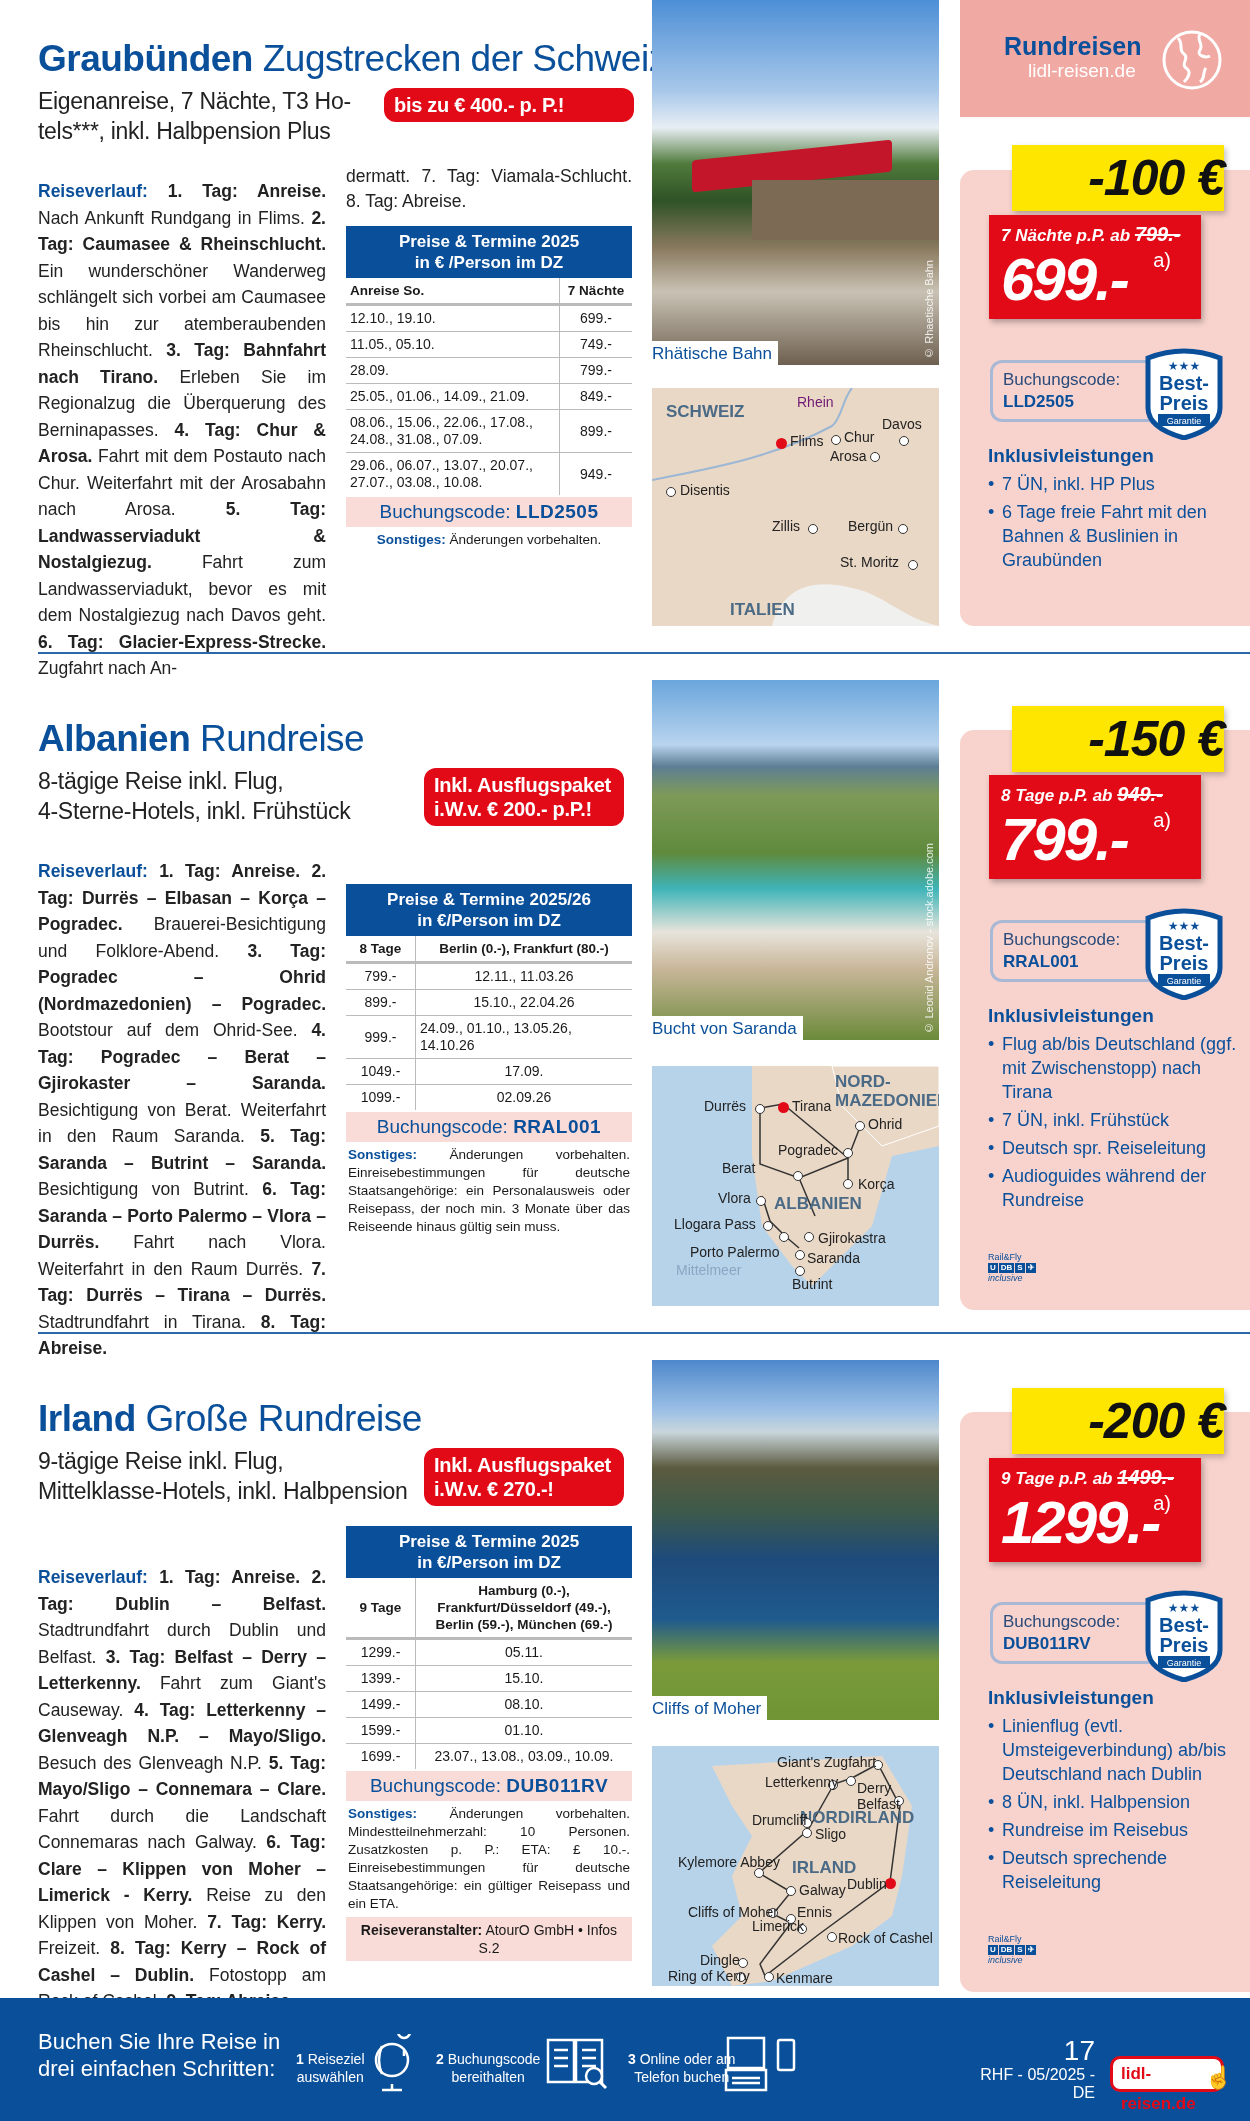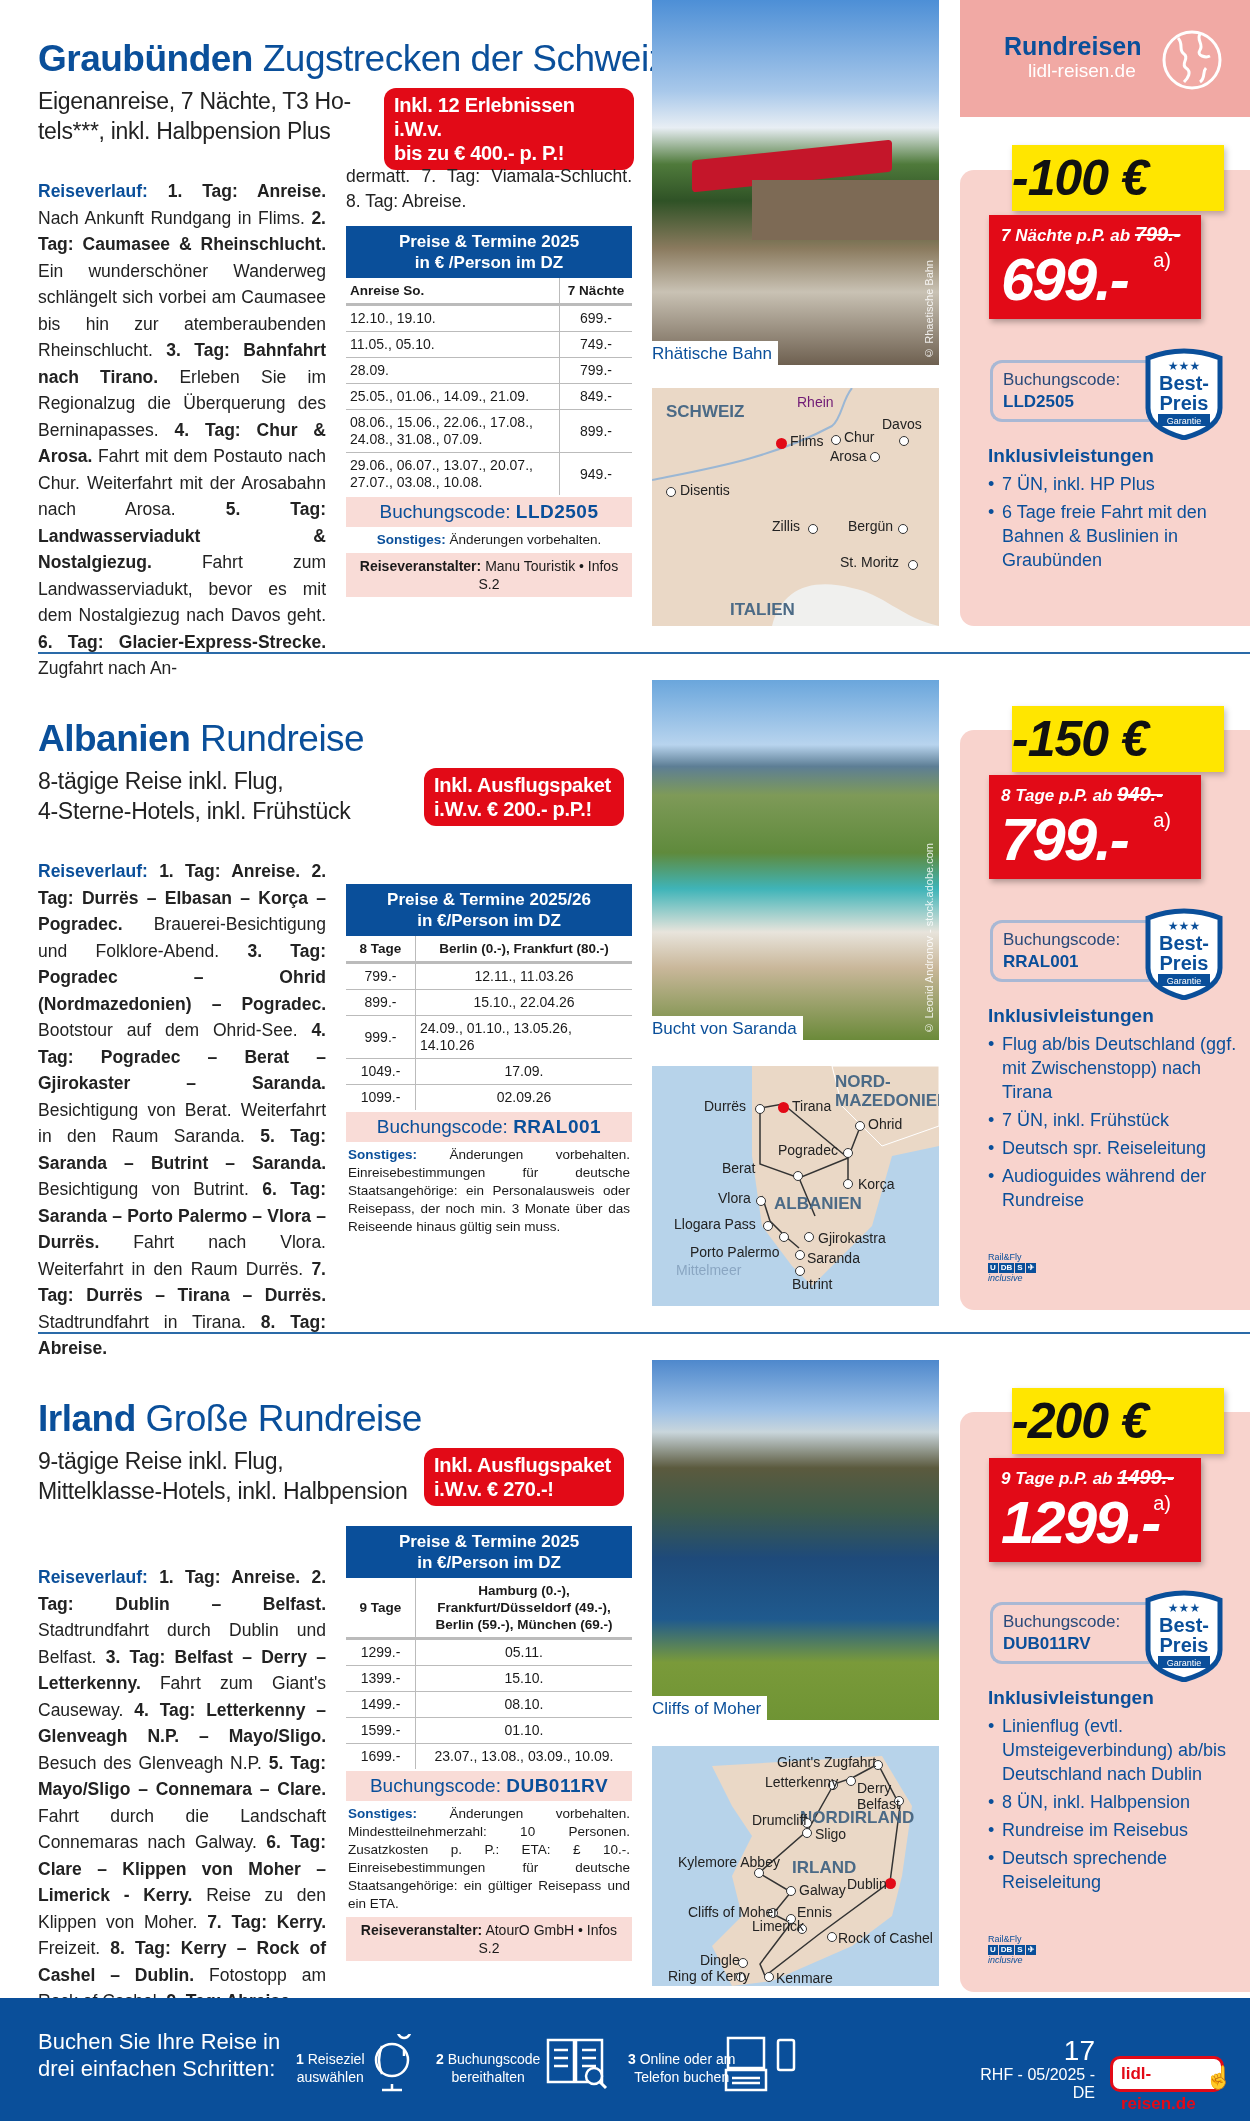--- a/index.html
+++ b/index.html
@@ -26,21 +26,21 @@
 .org b{font-weight:700}
 .photo{position:absolute;left:652px;width:287px;overflow:hidden}
 .cap{position:absolute;left:0;bottom:0;background:#fff;color:#0a4f9a;font-size:17px;padding:2px 6px 0 0;line-height:22px}
 .credit{position:absolute;right:4px;bottom:6px;writing-mode:vertical-rl;transform:rotate(180deg);color:rgba(255,255,255,.85);font-size:11px}
 .map{position:absolute;left:652px;width:287px;background:#ead8c6;overflow:hidden;font-size:14px}
 .map .lab{position:absolute;white-space:nowrap;color:#222}
 .map .dot{position:absolute;width:10px;height:10px;border:1.5px solid #333;border-radius:50%;background:#fff}
 .map .rdot{position:absolute;width:11px;height:11px;border-radius:50%;background:#e20a17}
 .map .big{position:absolute;font-weight:700;color:#4b6a86;font-size:17px}
 .side{position:absolute;left:960px;width:290px;background:#f8d3cd;border-radius:14px 0 0 14px}
-.disc{position:absolute;left:1012px;width:212px;height:66px;background:#ffe600;box-shadow:2px 3px 6px rgba(0,0,0,.25);text-align:left;font-weight:700;font-style:italic;font-size:50px;line-height:66px;color:#111;letter-spacing:-1px}
+.disc{position:absolute;left:1012px;width:212px;height:66px;background:#ffe600;box-shadow:2px 3px 6px rgba(0,0,0,.25);text-align:right;font-weight:700;font-style:italic;font-size:50px;line-height:66px;color:#111;letter-spacing:-1px}
 .pricebox{position:absolute;left:989px;width:212px;height:104px;background:#e20a17;color:#fff;box-shadow:2px 3px 6px rgba(0,0,0,.3)}
 .pricebox .top{position:absolute;left:12px;top:8px;font-size:17px;font-weight:700;font-style:italic;white-space:nowrap}
 .pricebox .top s{font-size:20px}
 .pricebox .big{position:absolute;left:12px;top:30px;font-size:60px;font-weight:700;font-style:italic;letter-spacing:-2px;line-height:70px}
 .pricebox .sup{position:absolute;right:30px;top:34px;font-size:20px;font-weight:400;color:#fff}
 .bcode{position:absolute;left:990px;width:172px;height:62px;border:3px solid #a9b8d4;border-radius:12px 0 0 12px;border-right:none;padding:6px 10px;color:#2a4a7a;font-size:17px;line-height:22px;background:rgba(255,255,255,.0)}
 .bcode b{font-weight:700;color:#0a4f9a}
 .badge{position:absolute;left:1144px;width:80px;height:92px}
 .incl{position:absolute;left:988px;width:250px;color:#0a4f9a;font-size:18px;line-height:24px}
 .incl h4{font-weight:700;font-size:19px;margin-bottom:4px}
@@ -70,21 +70,20 @@
       <path d="M18 10c6 6 0 12 6 16s-4 10 2 14 2 10-2 14M40 6c-4 6 4 10 0 16s6 8 10 6M46 40c-4 4 0 10-6 14" fill="none" stroke="#fff" stroke-width="3"></path>
     </svg>
 </div>
 
 <div class="title" style="top:38px"><b>Graubünden</b> <span>Zugstrecken der Schweiz</span></div>
 <div class="sub" style="top:86px">
     <div>Eigenanreise, 7 Nächte, T3 Ho-</div>
     <div>tels***, inkl. Halbpension Plus</div>
   </div>
 <div class="promo" style="left:384px;top:88px;width:250px">
-    <div>Inkl. 12 Erlebnissen i.W.v.</div>
     <div>bis zu € 400.- p. P.!</div>
   </div>
 
 <div class="itin" style="top:178px">
   <span class="lbl">Reiseverlauf:</span> <b>1. Tag: Anreise.</b> Nach Ankunft Rundgang in Flims. <b>2. Tag: Caumasee &amp; Rheinschlucht.</b> Ein wunderschöner Wanderweg schlängelt sich vorbei am Caumasee bis hin zur atemberaubenden Rheinschlucht. <b>3. Tag: Bahnfahrt nach Tirano.</b> Erleben Sie im Regionalzug die Überquerung des Berninapasses. <b>4. Tag: Chur &amp; Arosa.</b> Fahrt mit dem Postauto nach Chur. Weiterfahrt mit der Arosabahn nach Arosa. <b>5. Tag: Landwasserviadukt &amp; Nostalgiezug.</b> Fahrt zum Landwasserviadukt, bevor es mit dem Nostalgiezug nach Davos geht. <b>6. Tag: Glacier-Express-Strecke.</b> Zugfahrt nach An-
 </div>
 <div class="itin" style="left:346px;width:286px;top:164px;line-height:25px">dermatt. 7. Tag: Viamala-Schlucht. 8. Tag: Abreise.</div>
 
 <div class="table" style="left:346px;top:226px">
   <div class="thead">
@@ -114,21 +113,20 @@
   <div class="trow">
       <div class="c c1" style="width:214px">08.06., 15.06., 22.06., 17.08., 24.08., 31.08., 07.09.</div>
       <div class="c" style="width:72px;justify-content:center">899.-</div>
     </div>
   <div class="trow" style="border-bottom:none">
       <div class="c c1" style="width:214px">29.06., 06.07., 13.07., 20.07., 27.07., 03.08., 10.08.</div>
       <div class="c" style="width:72px;justify-content:center">949.-</div>
     </div>
   <div class="code"><span>Buchungscode:</span> <b>LLD2505</b></div>
   <div class="note"><span class="lbl">Sonstiges:</span> <span>Änderungen vorbehalten.</span></div>
-  <div class="org"><b>Reiseveranstalter:</b> <span>Manu Touristik • Infos S.2</span></div>
 </div>
 
 <div class="photo" style="top:0;height:365px;background:linear-gradient(180deg,#4d8fd6 0%,#a8c8ea 25%,#e8eef4 35%,#4f7a3b 45%,#2f5226 55%,#8a7a5e 68%,#c9c2b4 80%,#6e6050 100%)">
   <div style="position:absolute;left:40px;top:150px;width:200px;height:32px;background:#c4162a;border-radius:4px;transform:skewY(-6deg)"></div>
   <div style="position:absolute;left:100px;top:180px;width:187px;height:60px;background:#7d6a55"></div>
   <div class="cap">Rhätische Bahn</div>
   <div class="credit">© Rhaetische Bahn</div>
 </div>
 
 <div class="map" style="top:388px;height:238px">

